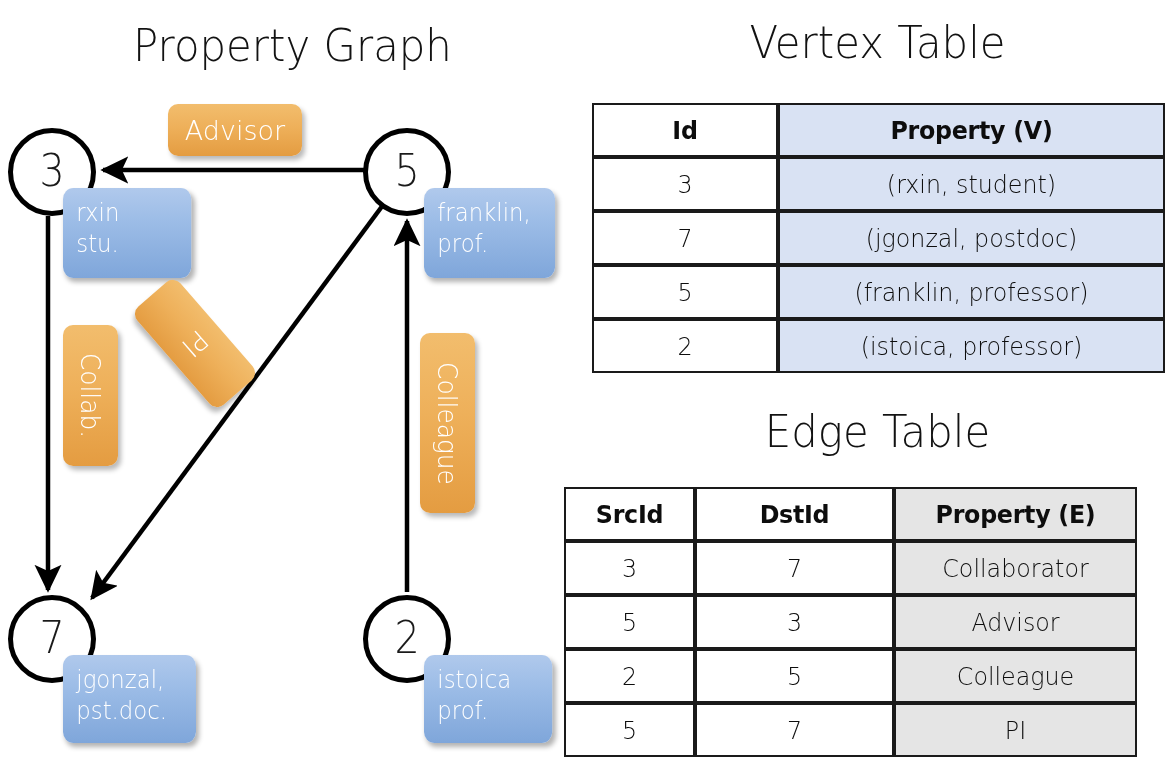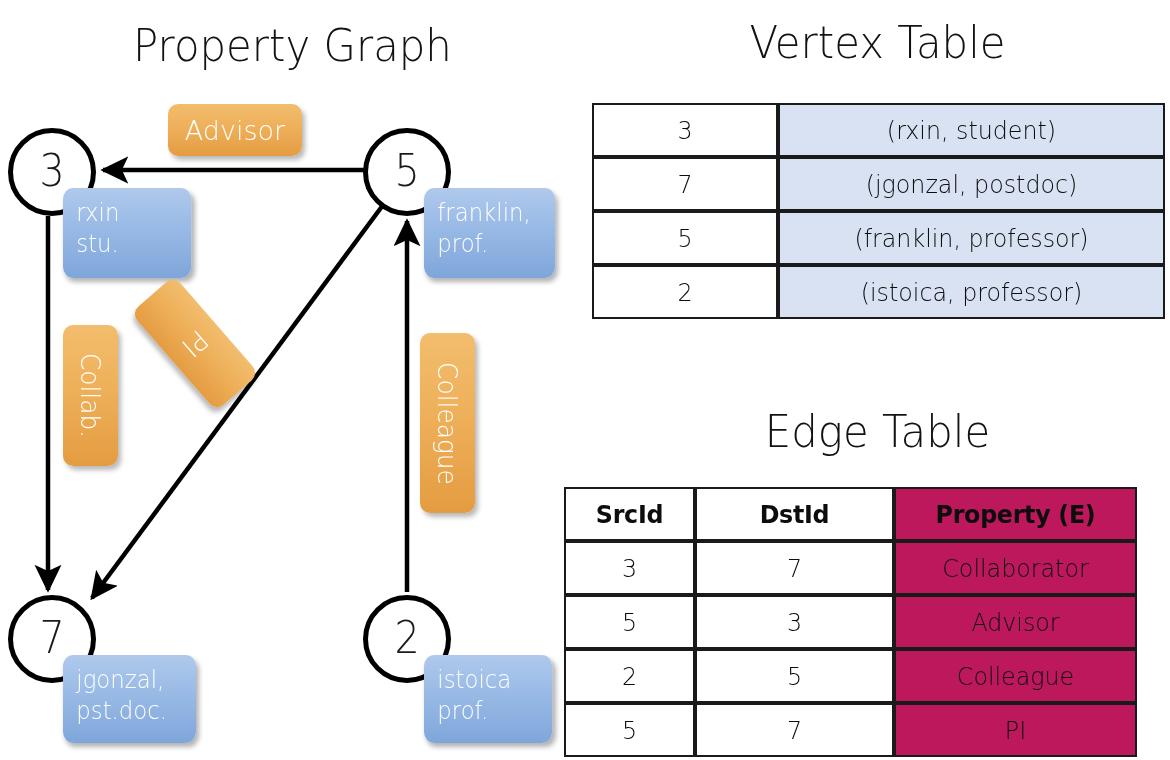--- a/index.html
+++ b/index.html
@@ -124,21 +124,21 @@
   #vertex-table col.c-id{width:186px;}
   #vertex-table col.c-prop{width:387px;}
   #vertex-table tr{height:54px;}
   #vertex-table td.propcell{background:#d9e2f3;}
 
   #edge-table{left:564px;top:487px;width:573px;}
   #edge-table col.c-src{width:131px;}
   #edge-table col.c-dst{width:199px;}
   #edge-table col.c-prop{width:243px;}
   #edge-table tr{height:54px;}
-  #edge-table td.propcell{background:#be185d;}
+  #edge-table td.propcell{background:#e5e5e5;}
 </style>
 </head>
 <body>
 
 <div class="canvas">
 
   <div class="title" id="title-property-graph">Property Graph</div>
   <div class="title" id="title-vertex-table">Vertex Table</div>
   <div class="title" id="title-edge-table">Edge Table</div>
 
@@ -200,20 +200,28 @@
   <div class="edge-label" id="label-colleague">
     <span class="vtxt">Colleague</span>
   </div>
 
   <table class="tbl" id="vertex-table">
     <colgroup>
         <col class="c-id">
         <col class="c-prop">
       </colgroup>
     <tbody>
+      <tr>
+        <td class="hdr">
+          <span class="cellinner">Id</span>
+          </td>
+        <td class="hdr propcell">
+          <span class="cellinner">Property (V)</span>
+          </td>
+      </tr>
       <tr>
         <td>
           <span class="cellinner">3</span>
           </td>
         <td class="propcell">
           <span class="cellinner">(rxin, student)</span>
           </td>
       </tr>
       <tr>
         <td>

